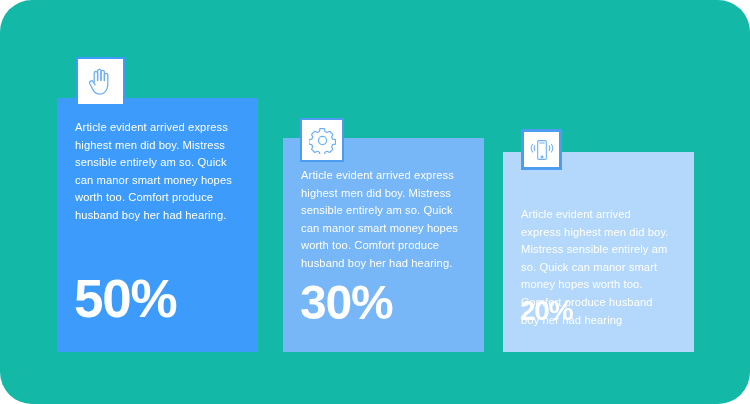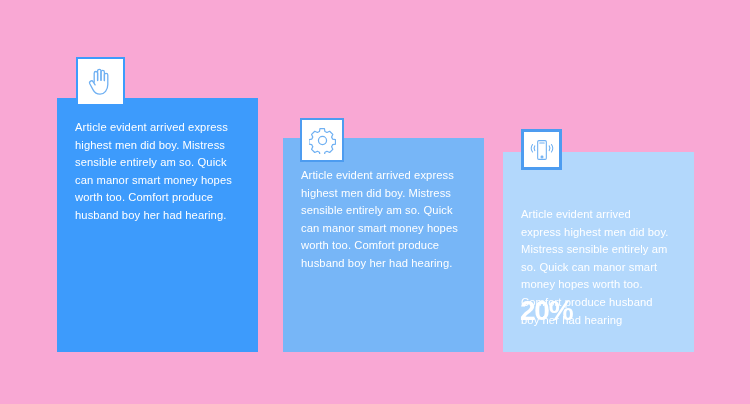--- a/index.html
+++ b/index.html
@@ -13,21 +13,22 @@
     background: #ffffff;
     font-family: "Liberation Sans", sans-serif;
     overflow: hidden;
     position: relative;
   }
 
   #stage {
     position: relative;
     width: 750px;
     height: 404px;
-    background: #f9a8d4;
+    background: #14b8a6;
+    border-radius: 32px;
   }
 
   .card {
     position: absolute;
     box-sizing: border-box;
   }
 
   .card-body {
     position: absolute;
     left: 0;
@@ -133,26 +134,28 @@
   .icon-badge svg { display: block; }
 </style>
 </head>
 <body>
 
 <div id="stage">
 
   <div class="card" id="card-1">
     <div class="card-body">
       <p class="card-text">Article evident arrived express highest men did boy. Mistress sensible entirely am so. Quick can manor smart money hopes worth too. Comfort produce husband boy her had hearing.</p>
+      <p class="card-number">50%</p>
     </div>
   </div>
 
   <div class="card" id="card-2">
     <div class="card-body">
       <p class="card-text">Article evident arrived express highest men did boy. Mistress sensible entirely am so. Quick can manor smart money hopes worth too. Comfort produce husband boy her had hearing.</p>
+      <p class="card-number">30%</p>
     </div>
   </div>
 
   <div class="card" id="card-3">
     <div class="card-body">
       <p class="card-text">Article evident arrived express highest men did boy. Mistress sensible entirely am so. Quick can manor smart money hopes worth too. Comfort produce husband boy her had hearing</p>
       <p class="card-number">20%</p>
     </div>
   </div>
 

